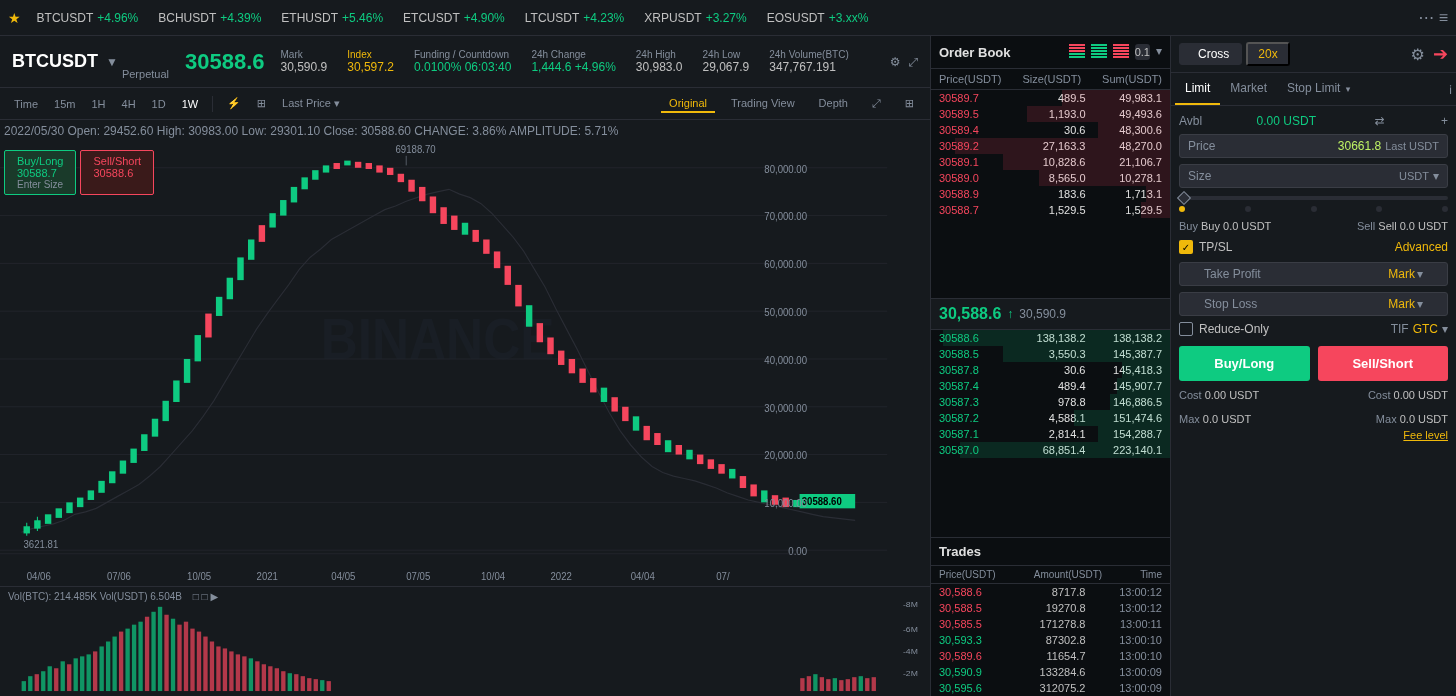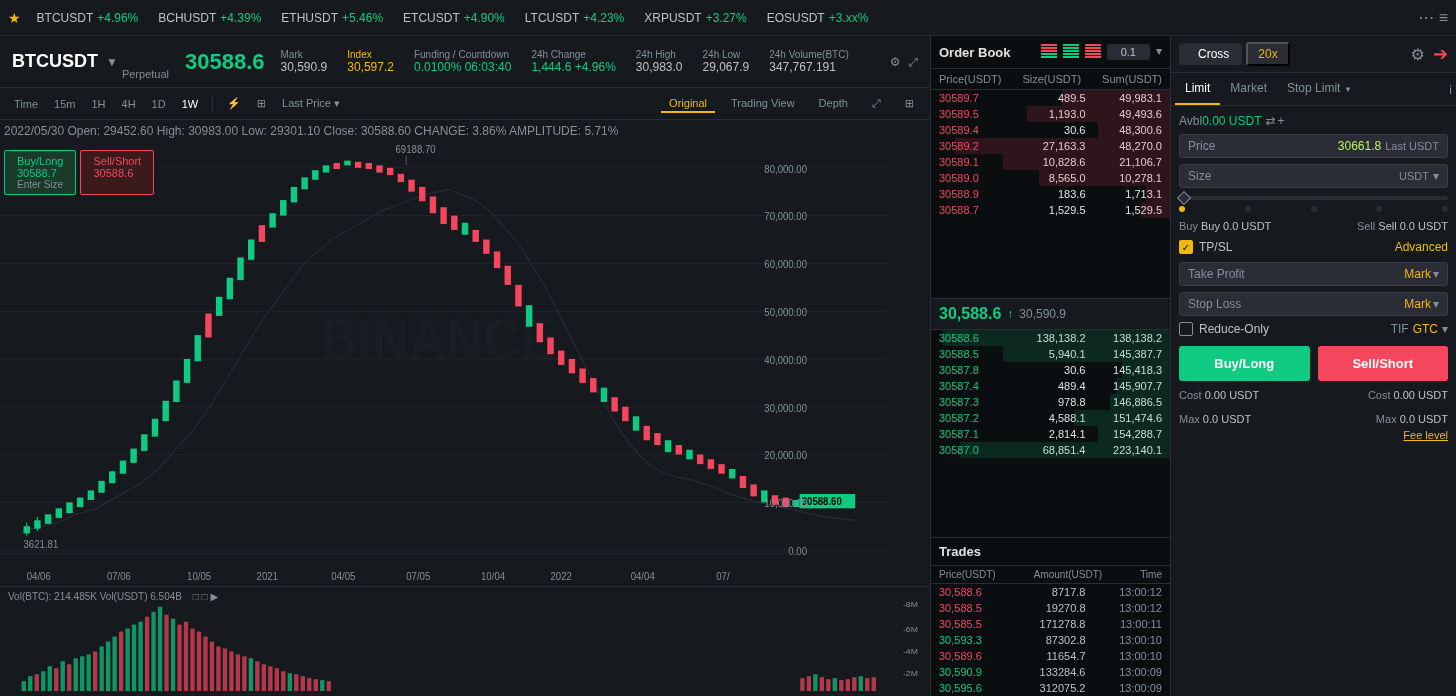--- a/index.html
+++ b/index.html
@@ -208,21 +208,21 @@
       align-items: center;
       justify-content: space-between;
       padding: 8px;
       border-bottom: 1px solid #2a2d35;
     }
     .ob-title { font-size: 13px; font-weight: bold; color: #e0e0e0; }
     .ob-icons { display: flex; gap: 6px; color: #848e9c; cursor: pointer; }
     .ob-precision {
       background: #2a2d35;
       border-radius: 3px;
-      padding: 2px 14px;
+      padding: 2px 0;
       font-size: 11px;
       color: #c0c0c0;
       cursor: pointer;
     }
 
     .ob-col-headers {
       display: flex;
       justify-content: space-between;
       padding: 4px 8px;
       color: #848e9c;
@@ -360,20 +360,21 @@
     .order-type-tab .dropdown-arrow { font-size: 9px; margin-left: 2px; }
 
     
     .order-form {
       padding: 8px;
       flex: 1;
     }
 
     .form-row {
       display: flex;
+      justify-content: space-between;
       align-items: center;
       margin-bottom: 6px;
     }
     .form-label { color: #848e9c; font-size: 12px; }
     .form-value { color: #c0c0c0; font-size: 12px; display: flex; align-items: center; gap: 4px; }
     .form-value.avbl { color: #0ecb81; }
 
     .form-input-row {
       display: flex;
       align-items: center;
@@ -458,21 +459,21 @@
       font-size: 10px;
     }
     .tpsl-label { color: #c0c0c0; font-size: 12px; flex: 1; }
     .tpsl-advanced { color: #f0b90b; font-size: 12px; cursor: pointer; }
 
     .tpsl-input-row {
       display: flex;
       align-items: center;
       background: #2a2d35;
       border-radius: 3px;
-      padding: 4px 8px;
+      padding: 4px 24px;
       margin-bottom: 6px;
       border: 1px solid #3a3d45;
     }
     .tpsl-input-label { color: #848e9c; font-size: 12px; flex: 1; }
     .tpsl-select {
       color: #c0c0c0;
       font-size: 12px;
       cursor: pointer;
       display: flex;
       align-items: center;
@@ -984,21 +985,21 @@
     <div class="ob-bids">
       <div class="ob-row">
         <div class="ob-bar-bg bid-bg" style="width:95%"></div>
         <span class="price bid">30588.6</span>
           <span class="size">138,138.2</span>
           <span class="sum">138,138.2</span>
       </div>
       <div class="ob-row">
         <div class="ob-bar-bg bid-bg" style="width:70%"></div>
         <span class="price bid">30588.5</span>
-          <span class="size">5,940.1</span>
+          <span class="size">3,550.3</span>
           <span class="sum">145,387.7</span>
       </div>
       <div class="ob-row">
         <div class="ob-bar-bg bid-bg" style="width:20%"></div>
         <span class="price bid">30587.8</span>
           <span class="size">30.6</span>
           <span class="sum">145,418.3</span>
       </div>
       <div class="ob-row">
         <div class="ob-bar-bg bid-bg" style="width:22%"></div>

